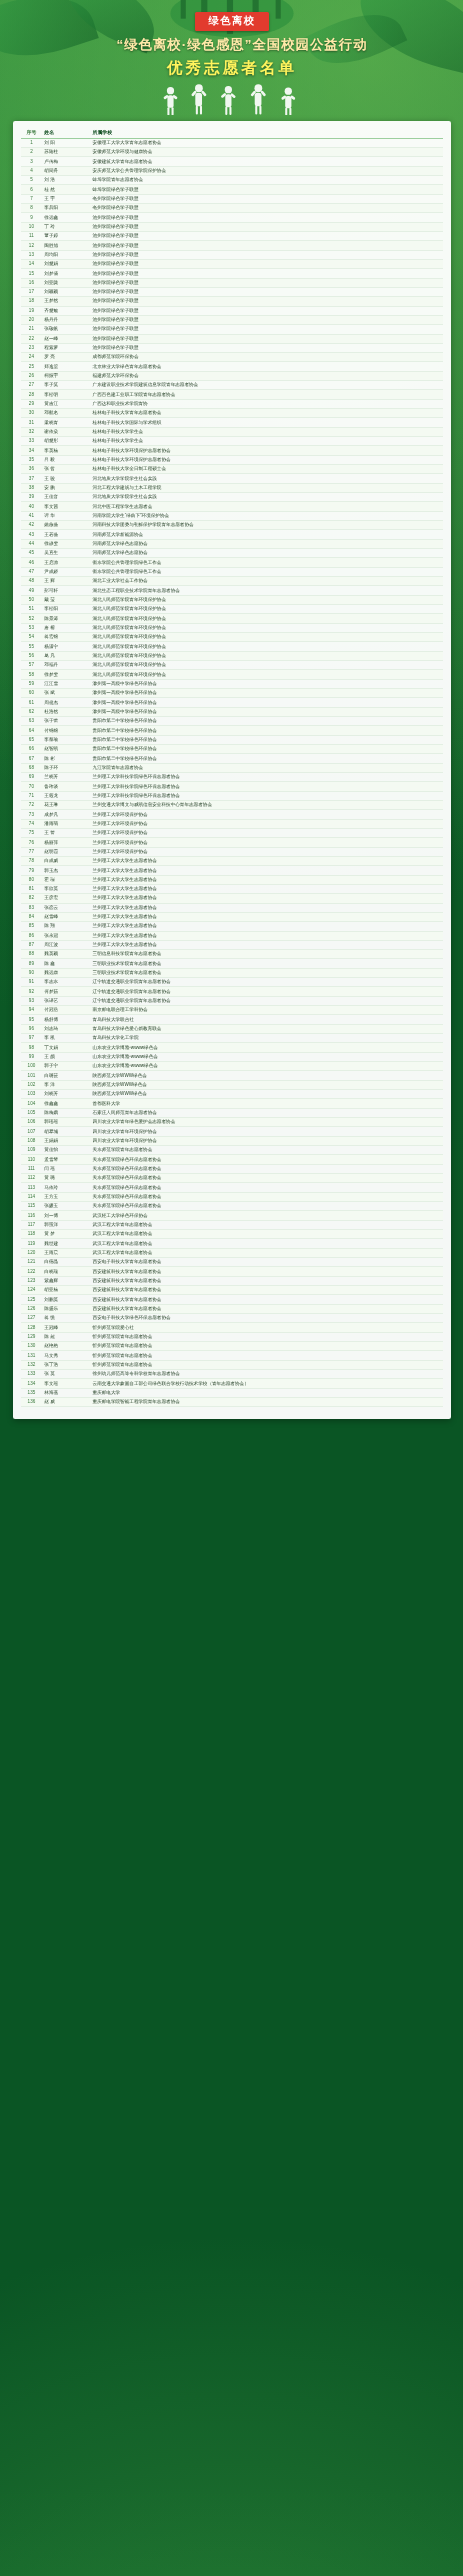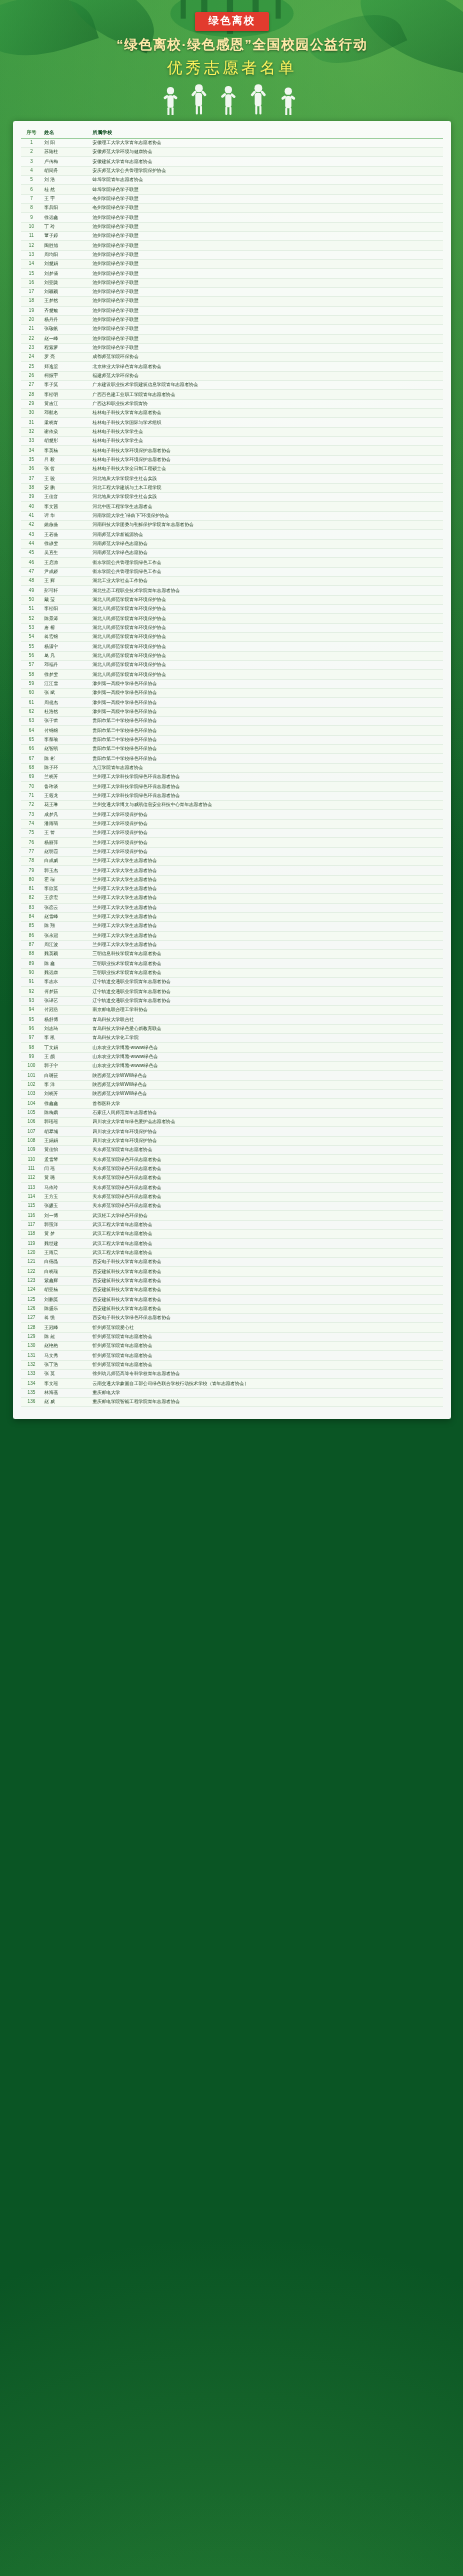--- a/index.html
+++ b/index.html
@@ -61,21 +61,21 @@
     font-size:13.4px;
     font-weight:bold;
     color:#ffe9a8;
     letter-spacing:1px;
     text-shadow:0 1px 2.1px rgba(0,0,0,.45);
     padding-left:20px;
   }
   .title-line3{
     margin-top:4.1px;
     font-size:15.5px;
-    font-weight:normal;
+    font-weight:bold;
     color:#fff45c;
     letter-spacing:3.1px;
     text-shadow:0 1px 2.6px rgba(0,0,0,.5);
   }
   .people{
     position:relative;
     height:32px;
     margin-top:2.1px;
     z-index:2;
   }

